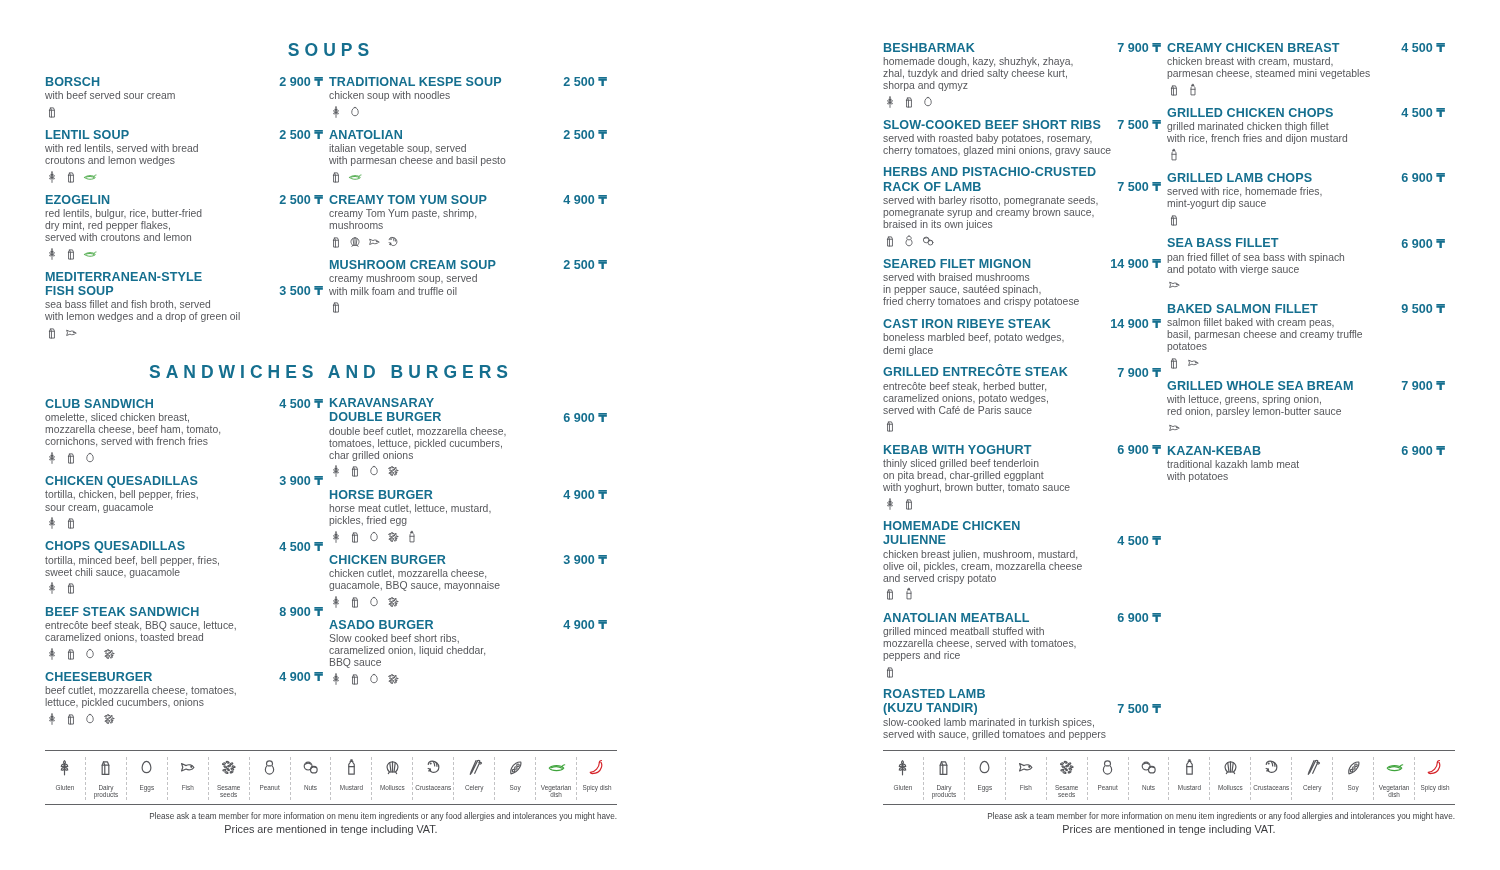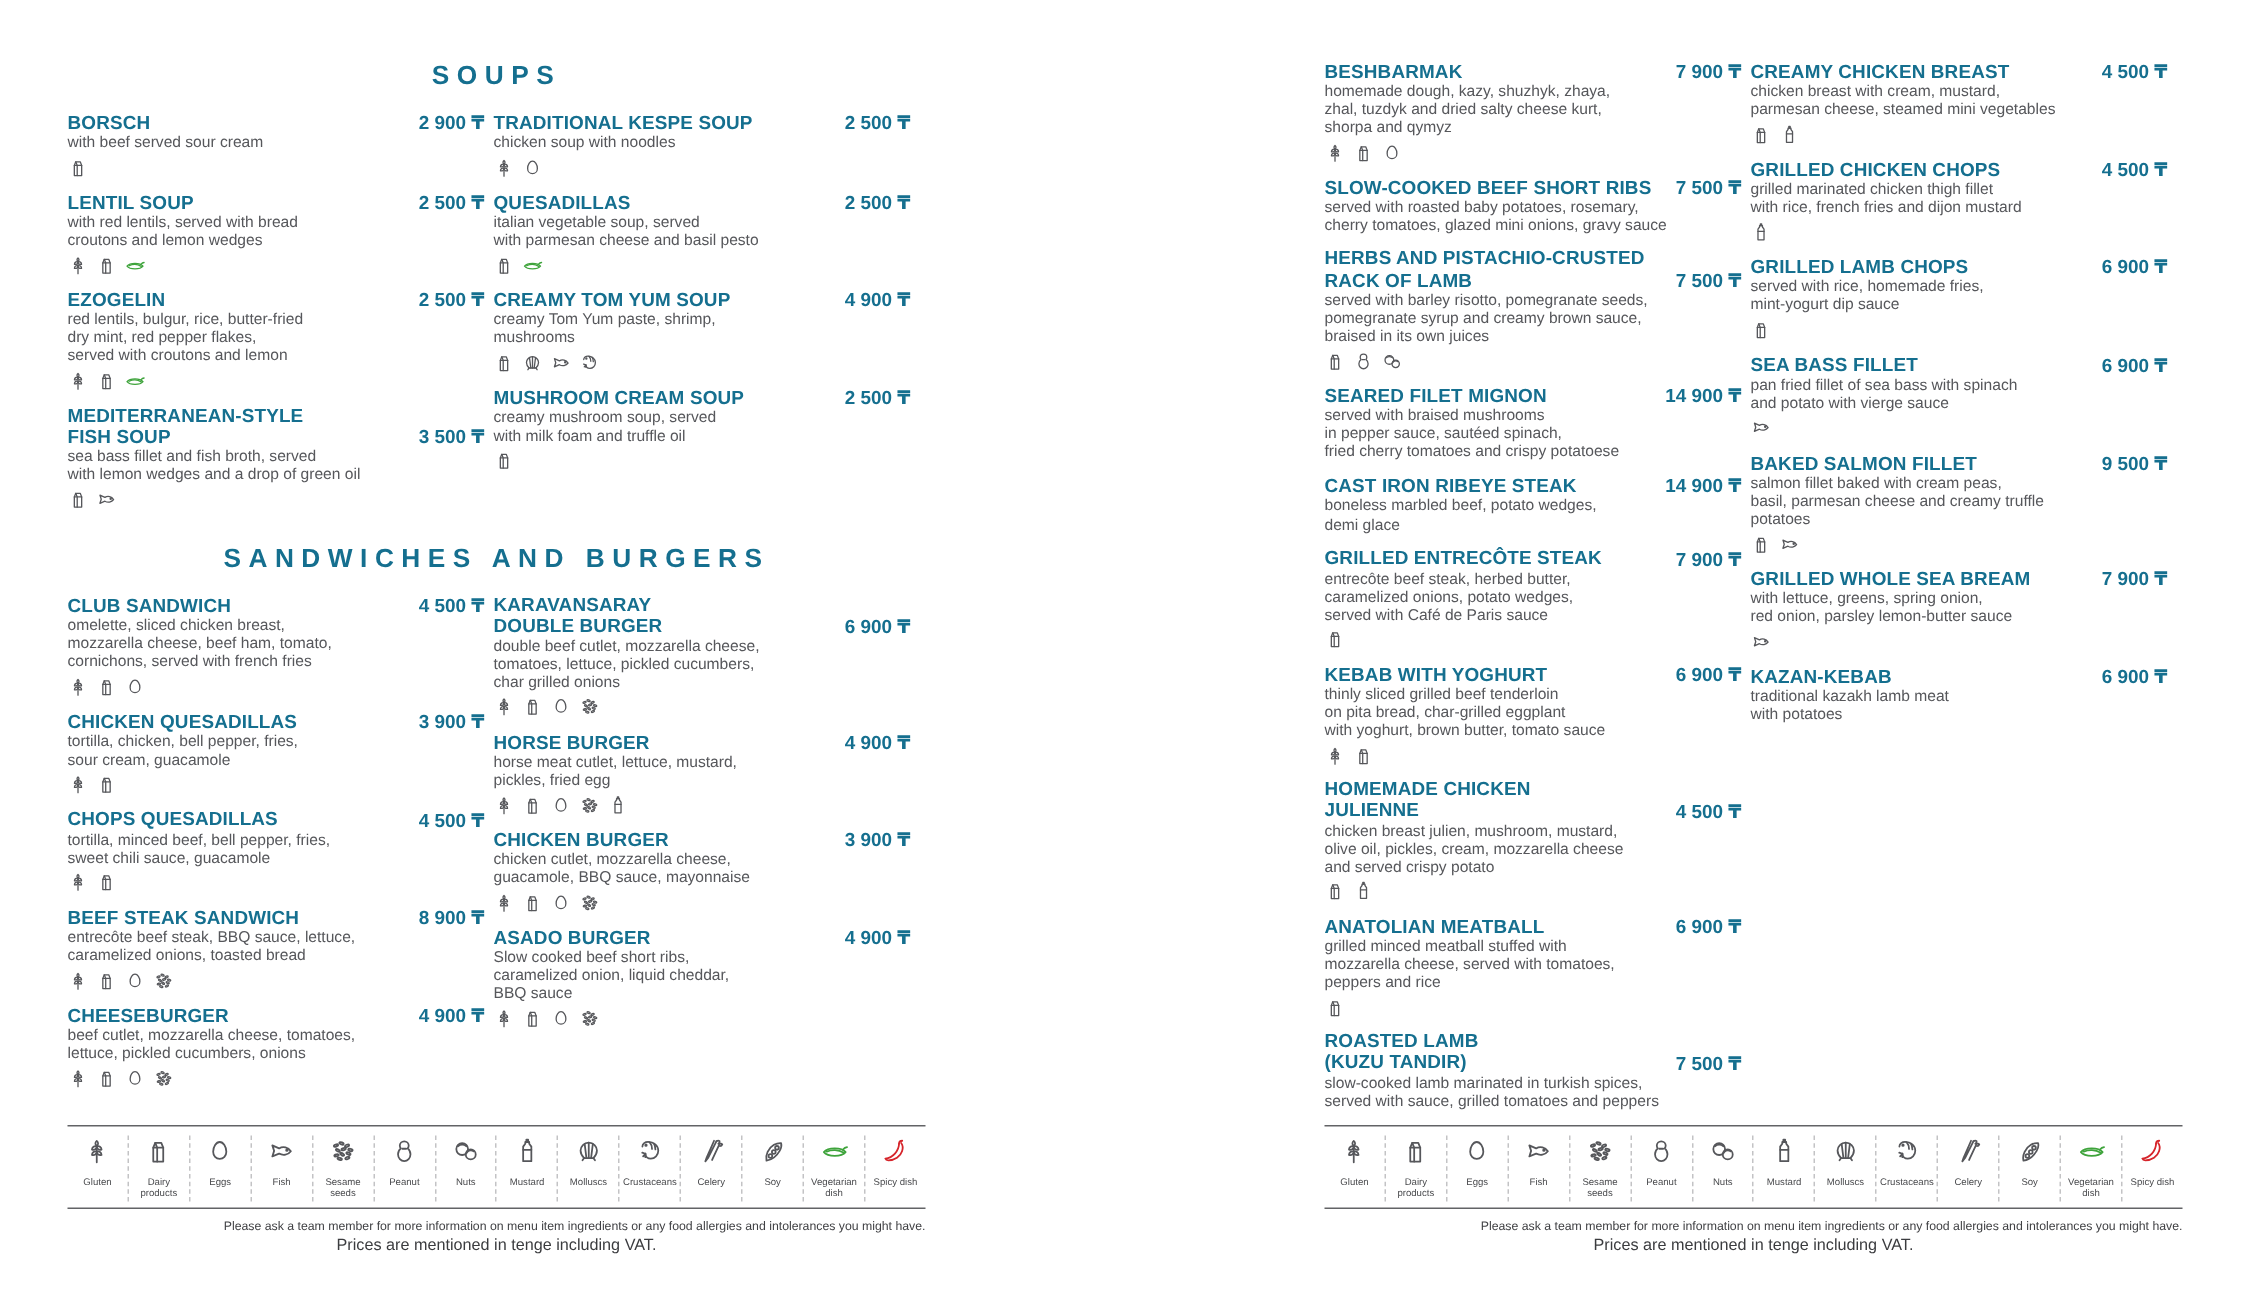--- a/index.html
+++ b/index.html
@@ -195,21 +195,21 @@
                     <svg viewBox="0 0 16 16">
                       <g fill="none" stroke="#56575b" stroke-width="1" stroke-linecap="round" stroke-linejoin="round">
                         <path d="M8 2.8c2 0 3.7 2.6 3.7 5.5 0 2.3-1.6 4-3.7 4s-3.7-1.7-3.7-4c0-2.9 1.7-5.5 3.7-5.5Z"></path>
                       </g>
                     </svg>
                   </span>
                 </div>
               </div>
               <div class="menu-item">
                 <div class="item-head">
-                  <div class="item-name">QUESADILLAS</div>
+                  <div class="item-name">ANATOLIAN</div>
                   <div class="item-price">2 500 ₸</div>
                 </div>
                 <div class="item-desc">italian vegetable soup, served<br>with parmesan cheese and basil pesto</div>
                 <div class="item-allergens">
                   <span class="al-icon">
                     <svg viewBox="0 0 16 16">
                       <g fill="none" stroke="#56575b" stroke-width="1" stroke-linecap="round" stroke-linejoin="round">
                         <path d="M5.2 6v7.8h5.6V6L9.7 3.3H6.3L5.2 6Z"></path>
                         <path d="M5.2 6h5.6"></path>
                         <path d="M6.3 3.3 7.4 6v7.8"></path>

